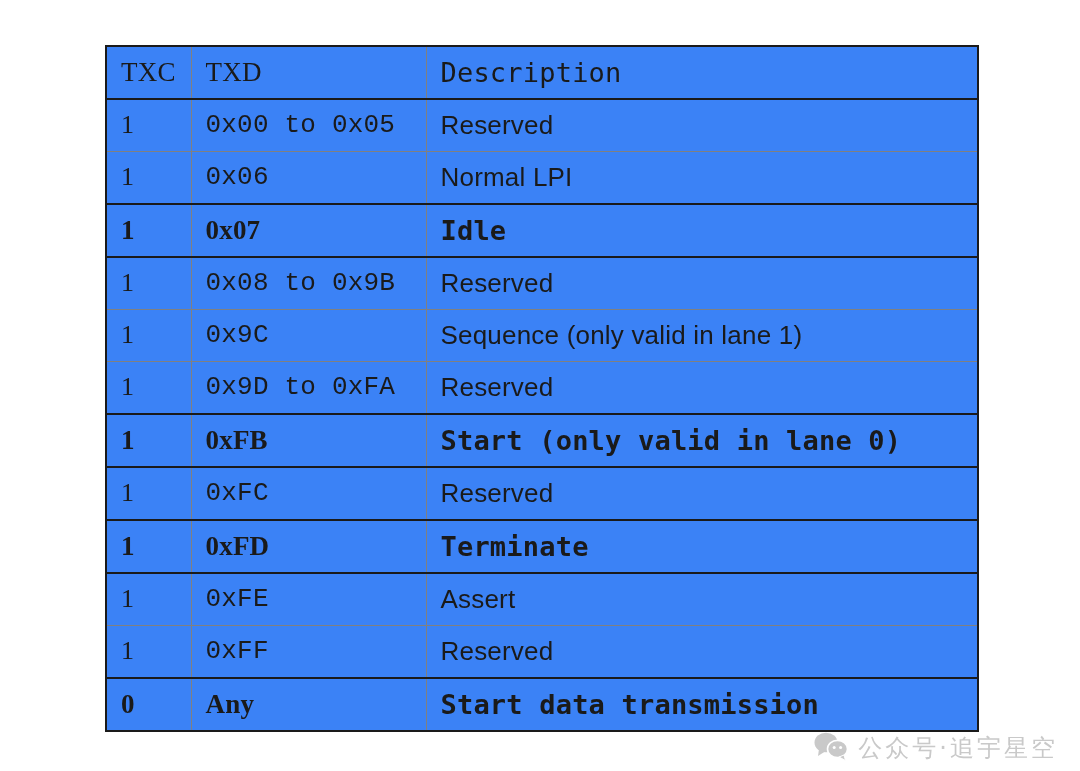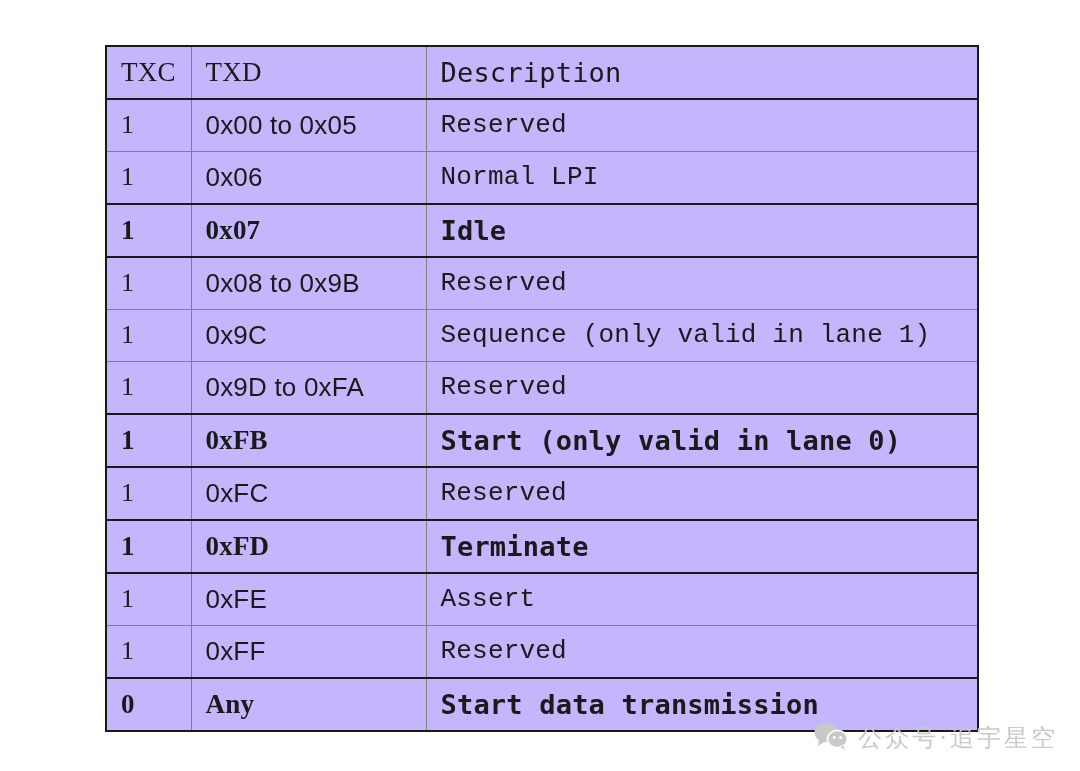--- a/index.html
+++ b/index.html
@@ -20,21 +20,21 @@
     position: absolute;
     left: 105px;
     top: 45px;
     width: 872px;
   }
 
   table.spec-table {
     border-collapse: collapse;
     width: 872px;
     table-layout: fixed;
-    background: #c4b5fd;
+    background: #3b82f6;
   }
 
   table.spec-table col.col-txc { width: 85px; }
   table.spec-table col.col-txd { width: 235px; }
   table.spec-table col.col-desc { width: 552px; }
 
   table.spec-table td,
   table.spec-table th {
     border: 1px solid #808080;
     padding: 0 14px;
@@ -85,38 +85,38 @@
   tr.row-bold td.c-desc {
     font-family: "DejaVu Sans Mono", monospace;
     font-weight: bold;
   }
 
   td.c-txc {
     font-family: "Liberation Serif", "DejaVu Serif", serif;
     font-size: 27px;
   }
   td.c-txd {
+    font-family: Liberation Mono, monospace;
+    font-size: 26px;
+  }
+  td.c-desc {
     font-family: Liberation Sans, sans-serif;
-    font-size: 26px;
-  }
-  td.c-desc {
-    font-family: Liberation Mono, monospace;
     font-size: 26px;
   }
   tr.row-bold td.c-txd {
     font-family: "Liberation Serif", "DejaVu Serif", serif;
     font-weight: bold;
     font-size: 27px;
   }
 
   
   #watermark {
     position: absolute;
     right: 22px;
-    bottom: 16px;
+    bottom: 6px;
     display: flex;
     align-items: center;
     gap: 10px;
     opacity: 1;
     pointer-events: none;
   }
   #watermark .wm-icon { display: block; }
   #watermark .wm-text {
     font-family: "DejaVu Sans", sans-serif;
     font-size: 24px;

